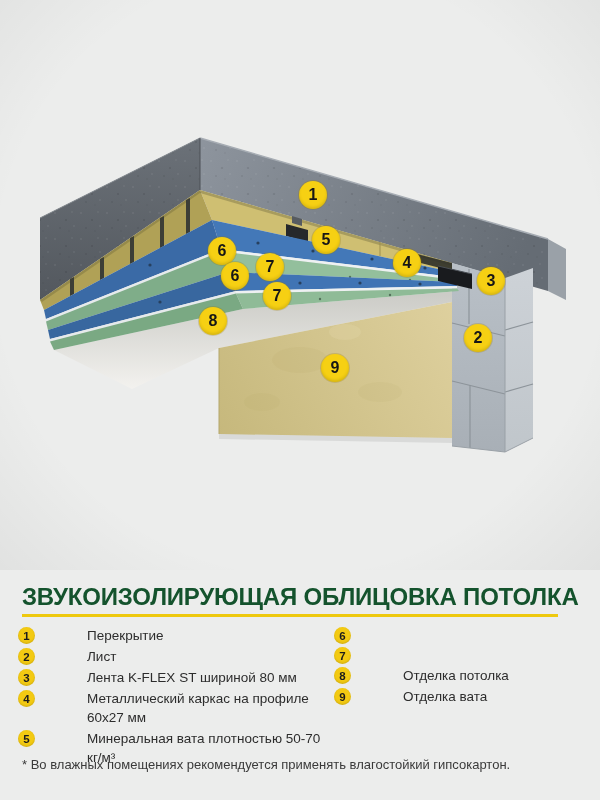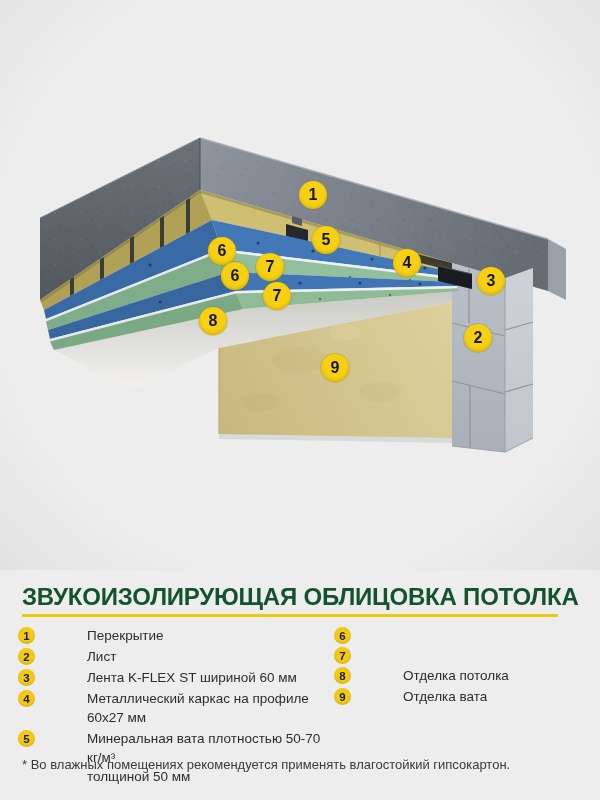--- a/index.html
+++ b/index.html
@@ -229,34 +229,33 @@
       </div>
       <div class="legend-row">
         <span class="badge">2</span>
         <span class="legend-text">
           <span class="line">Лист</span>
         </span>
       </div>
       <div class="legend-row">
         <span class="badge">3</span>
         <span class="legend-text">
-          <span class="line">Лента K-FLEX ST шириной 60 мм</span>
+          <span class="line">Лента K-FLEX ST шириной 80 мм</span>
         </span>
       </div>
       <div class="legend-row">
         <span class="badge">4</span>
         <span class="legend-text">
           <span class="line">Металлический каркас на профиле 60х27 мм</span>
         </span>
       </div>
       <div class="legend-row">
         <span class="badge">5</span>
         <span class="legend-text">
           <span class="line">Минеральная вата плотностью 50-70 кг/м³</span>
-          <span class="line">толщиной 50 мм</span>
         </span>
       </div>
     </div>
   <div id="legend-right" class="legend-col">
       <div class="legend-row">
         <span class="badge">6</span>
       </div>
       <div class="legend-row">
         <span class="badge">7</span>
       </div>

